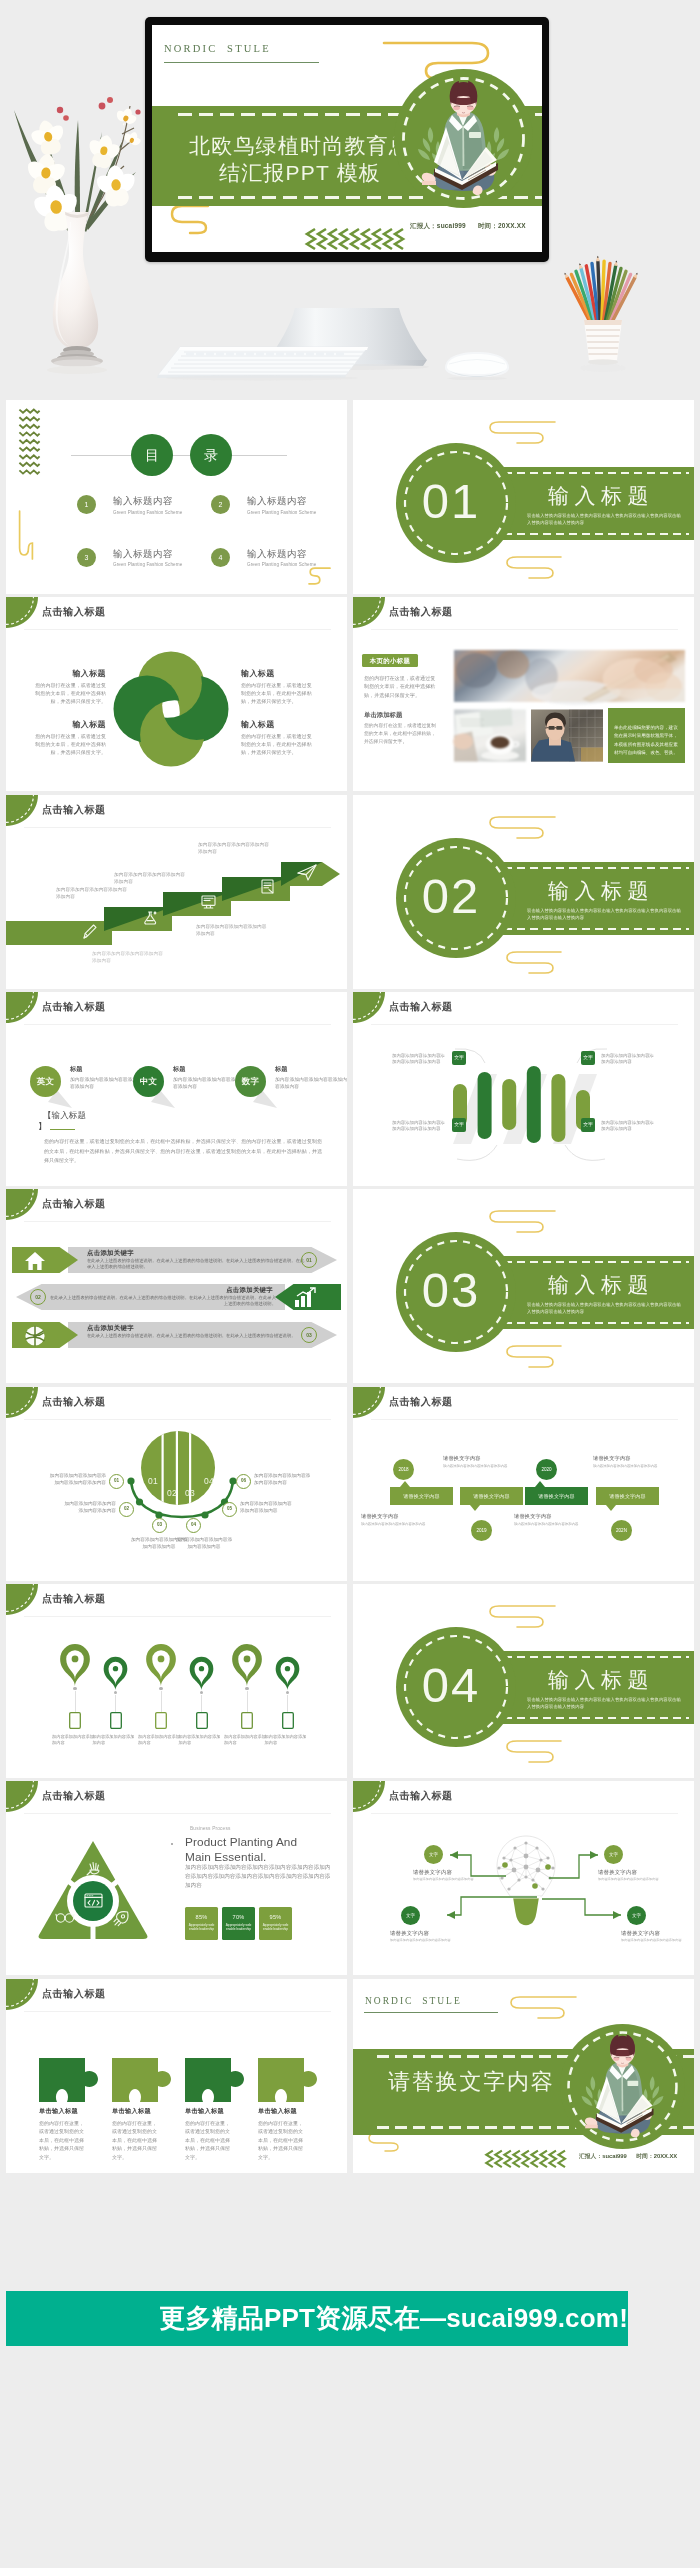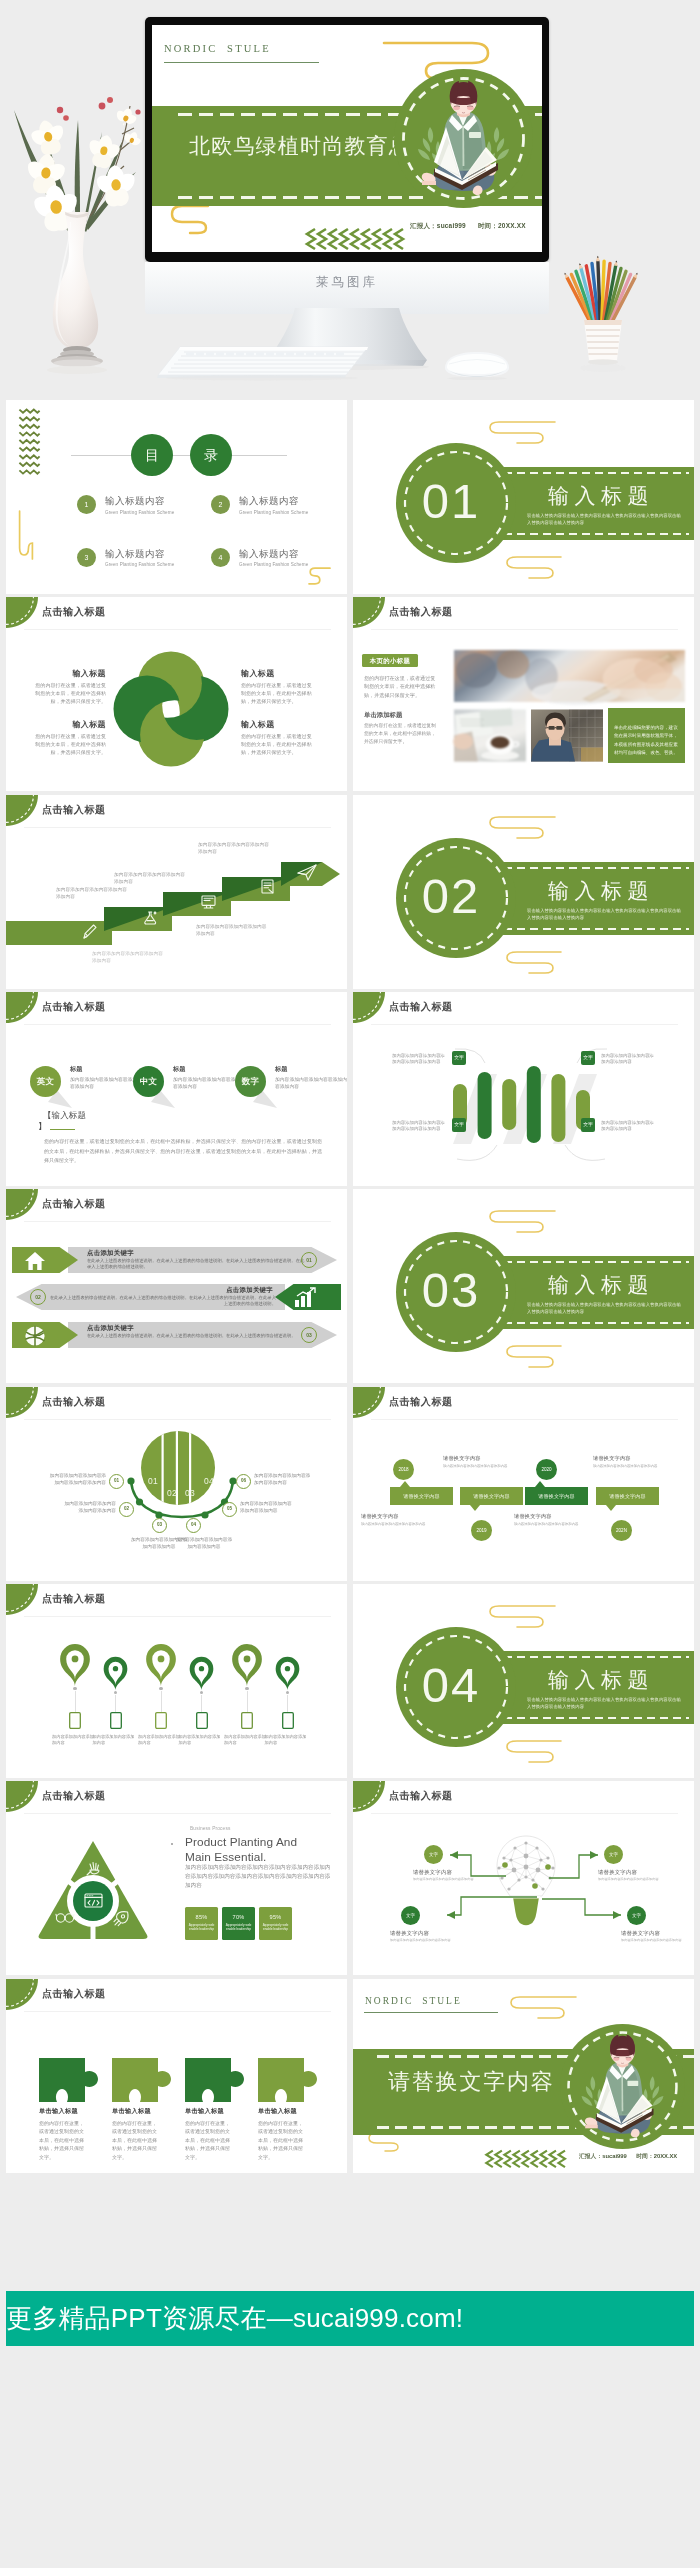--- a/index.html
+++ b/index.html
@@ -73,21 +73,21 @@
 .tocRule{position:absolute;left:65px;top:55px;width:216px;height:1px;background:#cfcfcf}
 .tocC1,.tocC2{position:absolute;top:34px;width:42px;height:42px;border-radius:50%;background:#2e7d32;
   color:#f6faf2;font-size:14px;text-align:center;line-height:42px;letter-spacing:0}
 .tocC1{left:125px}
 .tocC2{left:184px}
 .tocGrid{position:absolute;left:71px;top:95px;width:260px;display:grid;grid-template-columns:1fr 1fr;
   grid-row-gap:33px;grid-column-gap:8px}
 .tocIt{display:flex;align-items:center}
 .tocNum{width:19px;height:19px;border-radius:50%;background:#7d9a4a;color:#fff;font-size:7px;
   text-align:center;line-height:19px;flex:0 0 19px}
-.tocTx{margin-left:9px}
+.tocTx{margin-left:17px}
 .tocT{font-size:9.5px;color:#6a6a6a;letter-spacing:.5px}
 .tocS{font-size:4.6px;color:#9a9a9a;margin-top:1.5px;letter-spacing:.1px}
 .tocSw1{position:absolute;left:12px;top:110px}
 .tocSw2{position:absolute;left:303px;top:167px}
 
 
 .ringArt{position:absolute;left:104px;top:51px}
 .rgC{position:absolute;width:74px}
 .rgT{font-size:8px;font-weight:bold;color:#4a4a4a;letter-spacing:.4px;margin-bottom:3px}
 .rgB{font-size:5px;line-height:7.8px;color:#8e8e8e;letter-spacing:.05px}
@@ -281,21 +281,21 @@
 .thBandD2{position:absolute;left:24px;bottom:6px;right:-10px;height:2.8px;
   background:repeating-linear-gradient(90deg,#f3f7ea 0 12px,transparent 12px 18px)}
 .thTitle{position:absolute;left:35px;top:88px;color:#f2f7e8;font-size:22px;letter-spacing:1.8px}
 .thCirc{position:absolute;left:207px;top:45px}
 .thZig{position:absolute;left:130px;top:170px;transform:scale(.82);transform-origin:left top}
 .thFoot{position:absolute;left:226px;top:173px;font-size:5.8px;color:#5c6b4a;font-weight:bold}
 .thFootV{color:#4a5a3a}
 .thFootSp{margin-left:8px}
 
 
-.bn{position:absolute;left:6px;width:688px;text-align:left;color:#fff;font-weight:normal}
+.bn{position:absolute;left:6px;width:622px;text-align:right;color:#fff;font-weight:bold}
 .bn1{top:2291px;height:55px;background:#00b08f;font-size:26px;line-height:55px;letter-spacing:.2px}
 .bn2{top:2346px;height:55px;background:#92cf4f;font-size:25.5px;line-height:55px;letter-spacing:.2px}
 
 </style>
 </head>
 <body>
 
 <div id="page">
 
 <div class="hero">
@@ -408,20 +408,21 @@
         <path d="M4 6 H92 Q108 6 108 16 Q108 26 92 26 H58 Q46 26 46 34 Q46 42 58 42 H104" fill="none" stroke="#e9bf4d" stroke-width="2.6" stroke-linecap="round"></path>
       </svg>
       <svg class="hSw2" width="46" height="34" viewBox="0 0 46 34">
         <path d="M40 4 H14 Q4 4 4 12 Q4 20 14 20 H30 Q38 20 38 26 Q38 31 30 31 H22" fill="none" stroke="#e9bf4d" stroke-width="2.4" stroke-linecap="round"></path>
       </svg>
       <div class="hBand">
         <div class="hBandDashT"></div>
         <div class="hBandDashB"></div>
         <div class="hTitle">
           <div>北欧鸟绿植时尚教育总</div>
+          <div>结汇报PPT 模板</div>
         </div>
       </div>
       <div class="hCircle">
         <svg width="139" height="139" viewBox="0 0 139 139">
           <circle cx="69.5" cy="69.5" r="69.5" fill="#6f9539"></circle>
           <circle cx="69.5" cy="69.5" r="60" fill="none" stroke="#f4f9ec" stroke-width="2.8" stroke-dasharray="8.5 7"></circle>
 
           <g fill="#93b873">
             <g>
               <path d="M36 58 C40 63 40 70 37 74 C33 70 33 62 36 58Z"></path>
@@ -497,23 +498,20 @@
           <path d="M67 2 L59 7 L67 12 L59 17 L67 22"></path>
           <path d="M78 2 L70 7 L78 12 L70 17 L78 22"></path>
           <path d="M89 2 L81 7 L89 12 L81 17 L89 22"></path>
           <path d="M100 2 L92 7 L100 12 L92 17 L100 22"></path>
         </g>
       </svg>
       <div class="hFoot">
         <span>汇报人：</span><span class="hFootV">sucai999</span>
         <span class="hFootSp">时间：</span><span class="hFootV">20XX.XX</span>
       </div>
-    </div>
-    <div class="monChin">
-      <span>莱鸟图库</span>
     </div>
     <svg class="monStand" width="160" height="62" viewBox="0 0 160 62">
       <defs>
         <linearGradient id="stG" x1="0" y1="0" x2="1" y2="0">
           <stop offset="0" stop-color="#d3d7db"></stop>
               <stop offset=".3" stop-color="#f6f8f9"></stop>
           <stop offset=".62" stop-color="#e4e7ea"></stop>
               <stop offset="1" stop-color="#c4c9ce"></stop>
         </linearGradient>
         <linearGradient id="ftG" x1="0" y1="0" x2="1" y2="0">

